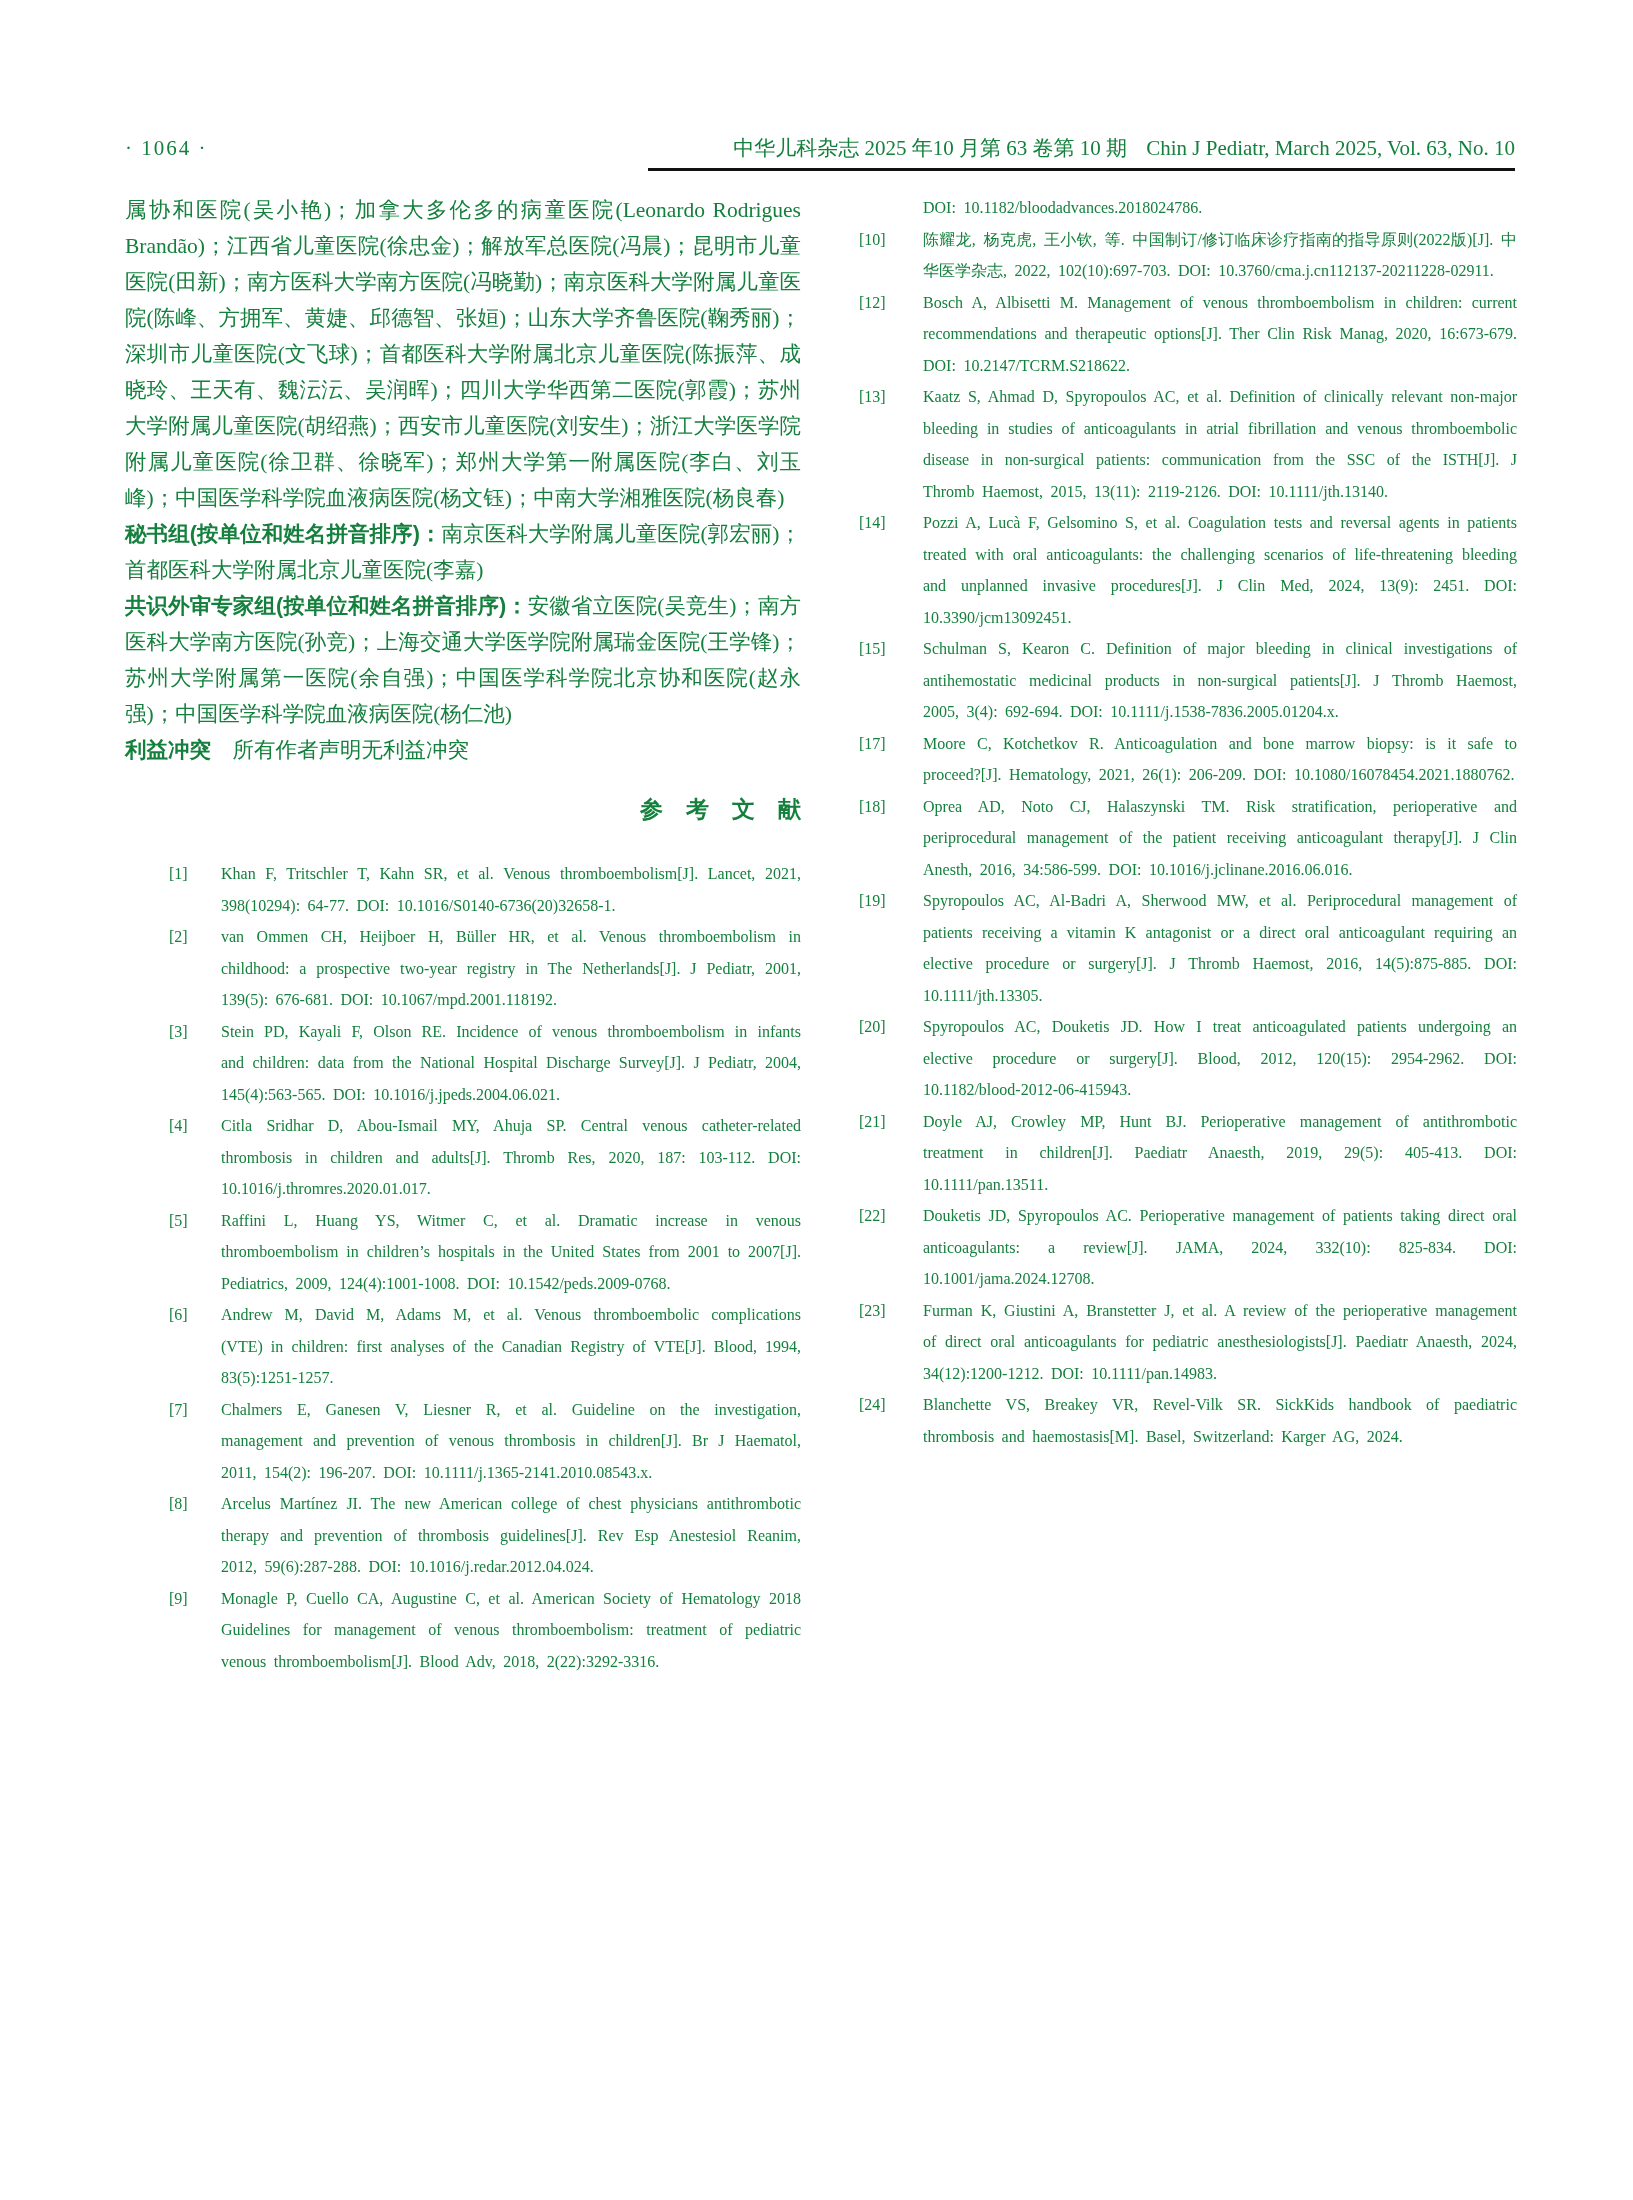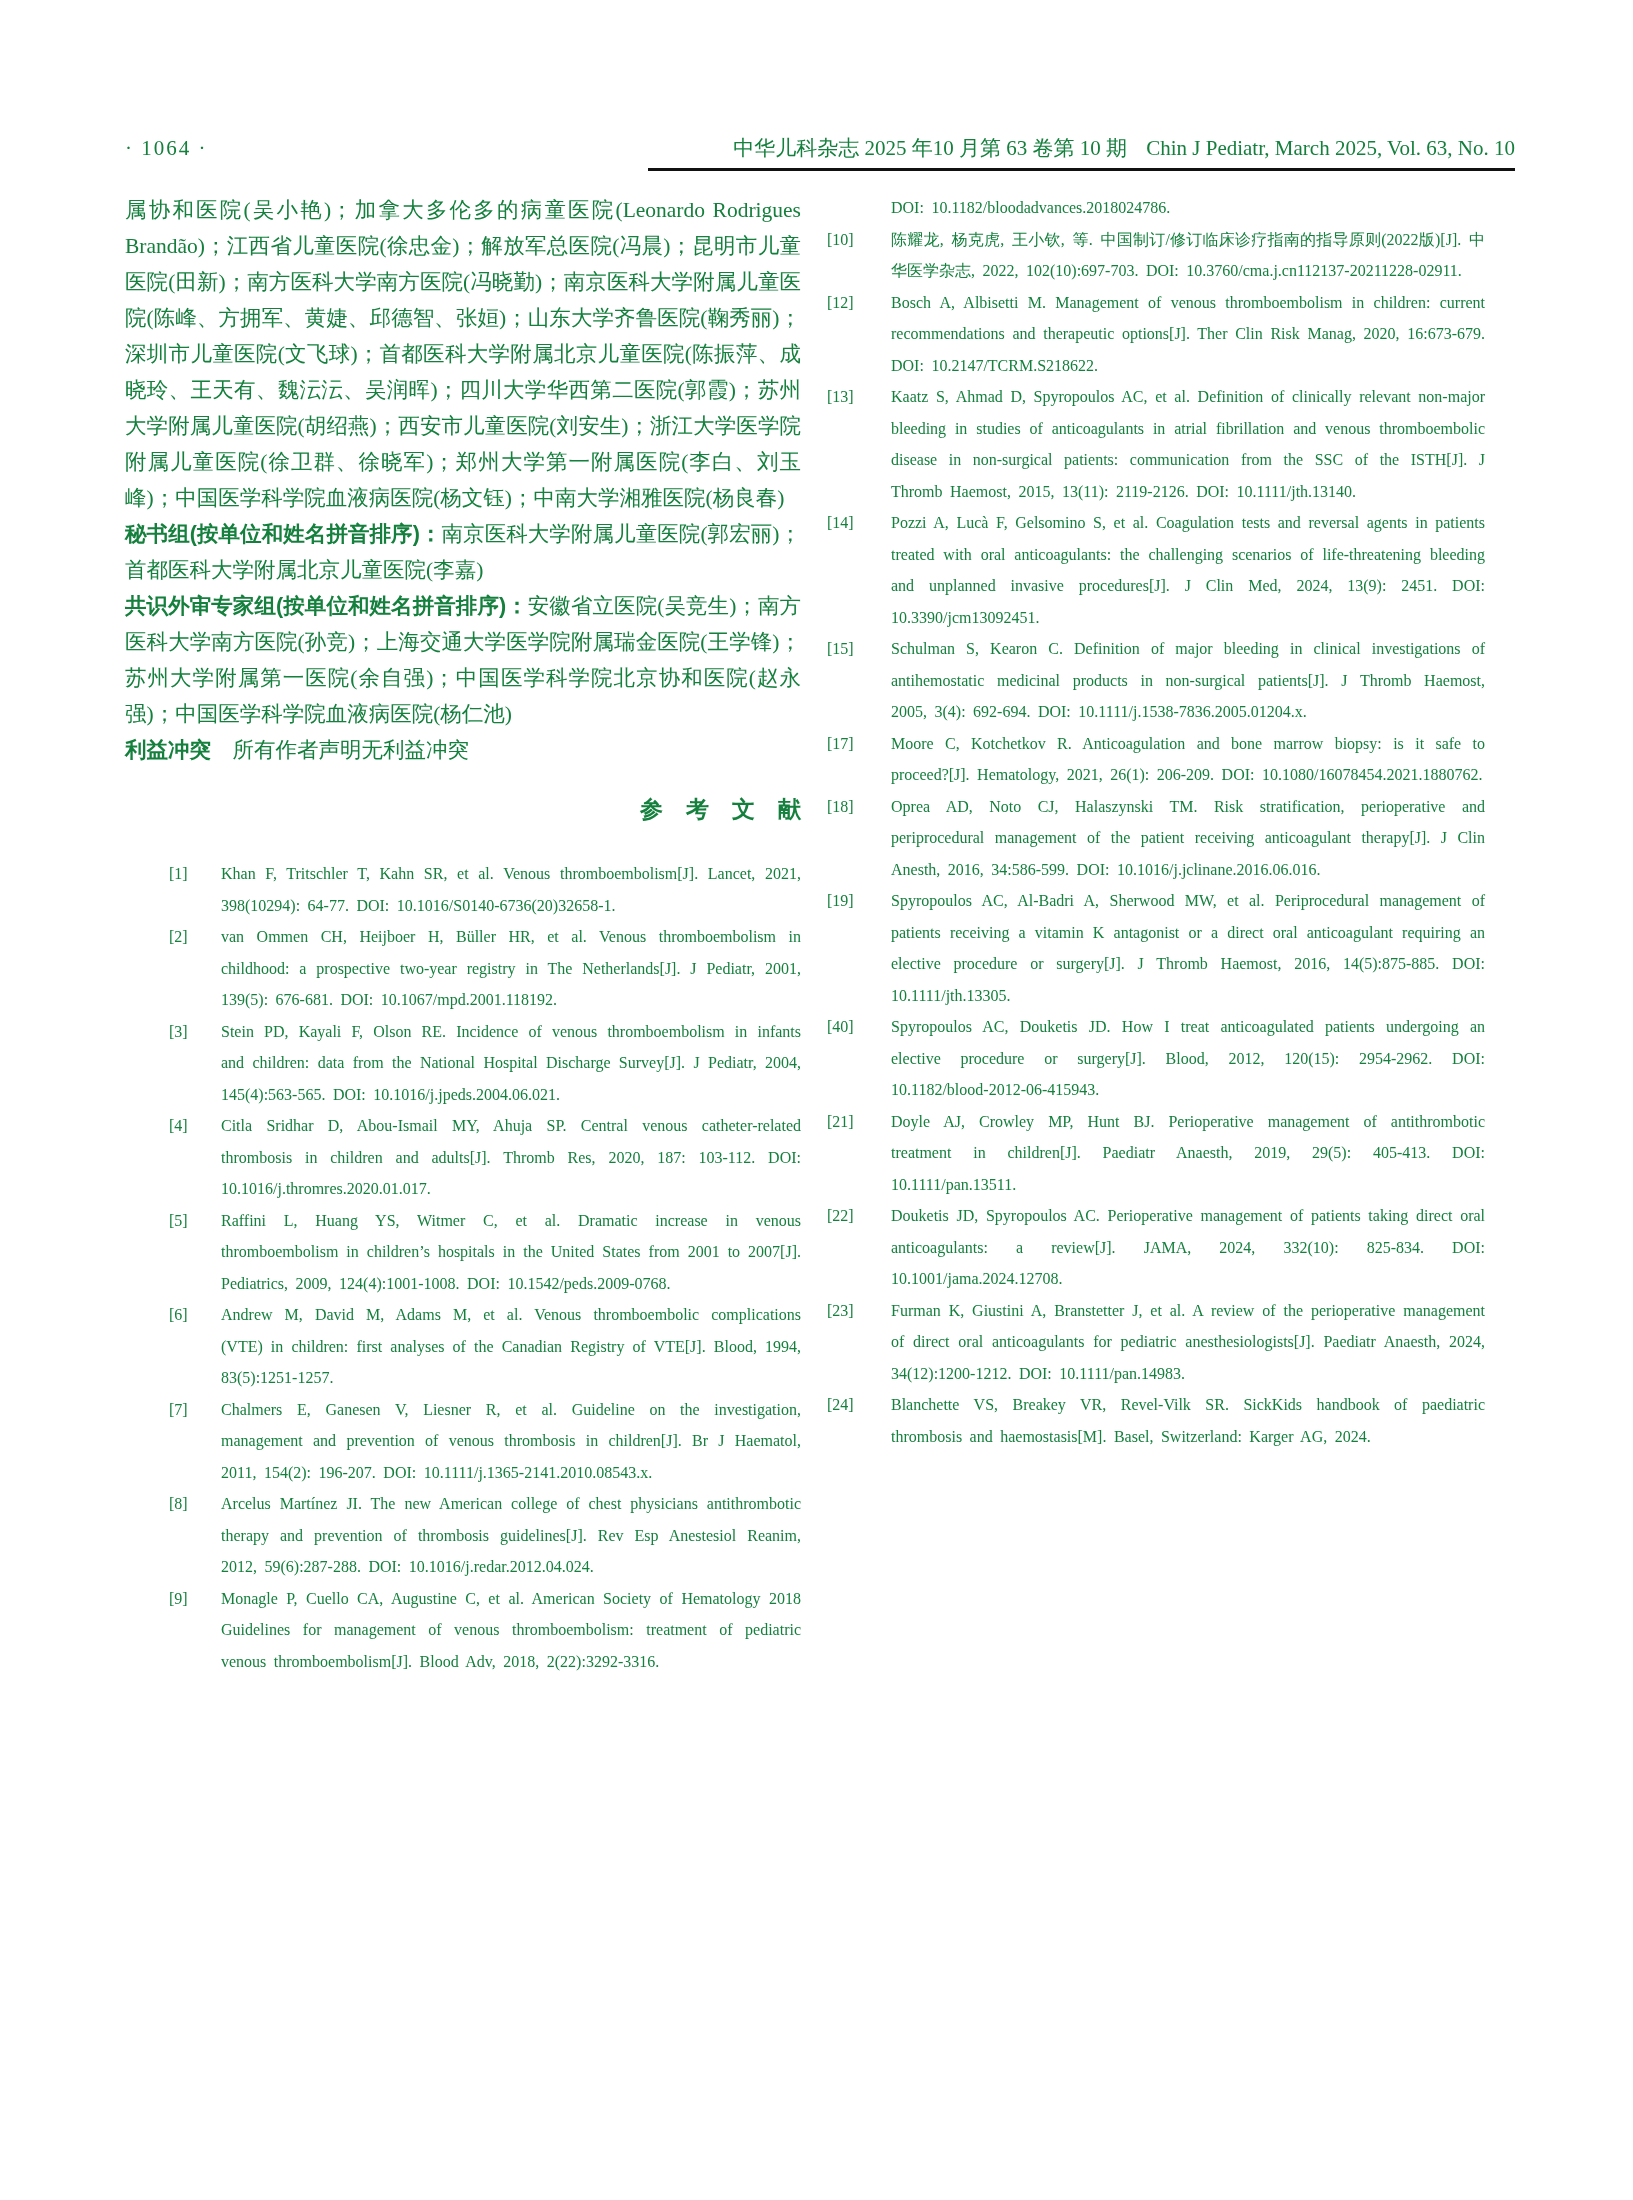--- a/index.html
+++ b/index.html
@@ -21,21 +21,21 @@
   .runhead .journal{white-space:nowrap;}
   .runhead .journal .cn{margin-right:14px;}
   .head-rule{
     position:absolute;top:168px;left:648px;width:867px;height:2.5px;
     background:#111;
   }
   
   .cols{
     position:absolute;top:192px;left:125px;
     width:1392px;
-    display:flex;gap:26px;
+    display:flex;gap:58px;
   }
   .col{width:676px;}
   .col-right{width:658px;}
   
   .front p{
     margin:0;
     font-size:21.5px;line-height:36px;
     text-align:justify;
   }
   .fm-label{
@@ -164,21 +164,21 @@
           </div>
           <div class="ref">
             <span class="ref-num">[18]</span>
             <span class="ref-text">Oprea AD, Noto CJ, Halaszynski TM. Risk stratification, perioperative and periprocedural management of the patient receiving anticoagulant therapy[J]. J Clin Anesth, 2016, 34:586-599. DOI: 10.1016/j.jclinane.2016.06.016.</span>
           </div>
           <div class="ref">
             <span class="ref-num">[19]</span>
             <span class="ref-text">Spyropoulos AC, Al-Badri A, Sherwood MW, et al. Periprocedural management of patients receiving a vitamin K antagonist or a direct oral anticoagulant requiring an elective procedure or surgery[J]. J Thromb Haemost, 2016, 14(5):875-885. DOI: 10.1111/jth.13305.</span>
           </div>
           <div class="ref">
-            <span class="ref-num">[40]</span>
+            <span class="ref-num">[20]</span>
             <span class="ref-text">Spyropoulos AC, Douketis JD. How I treat anticoagulated patients undergoing an elective procedure or surgery[J]. Blood, 2012, 120(15): 2954-2962. DOI: 10.1182/blood-2012-06-415943.</span>
           </div>
           <div class="ref">
             <span class="ref-num">[21]</span>
             <span class="ref-text">Doyle AJ, Crowley MP, Hunt BJ. Perioperative management of antithrombotic treatment in children[J]. Paediatr Anaesth, 2019, 29(5): 405-413. DOI: 10.1111/pan.13511.</span>
           </div>
           <div class="ref">
             <span class="ref-num">[22]</span>
             <span class="ref-text">Douketis JD, Spyropoulos AC. Perioperative management of patients taking direct oral anticoagulants: a review[J]. JAMA, 2024, 332(10): 825-834. DOI: 10.1001/jama.2024.12708.</span>
           </div>

